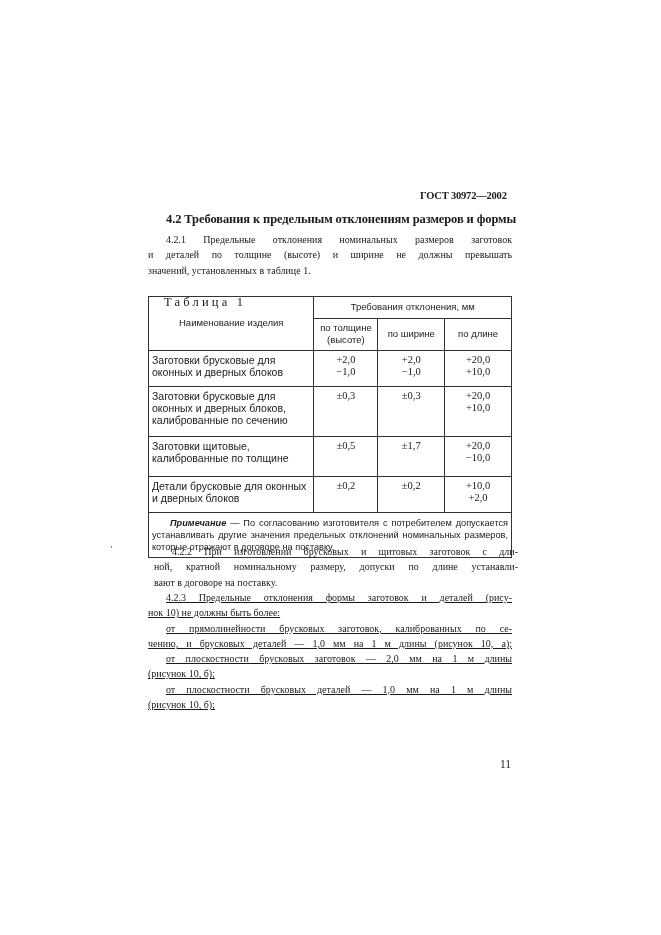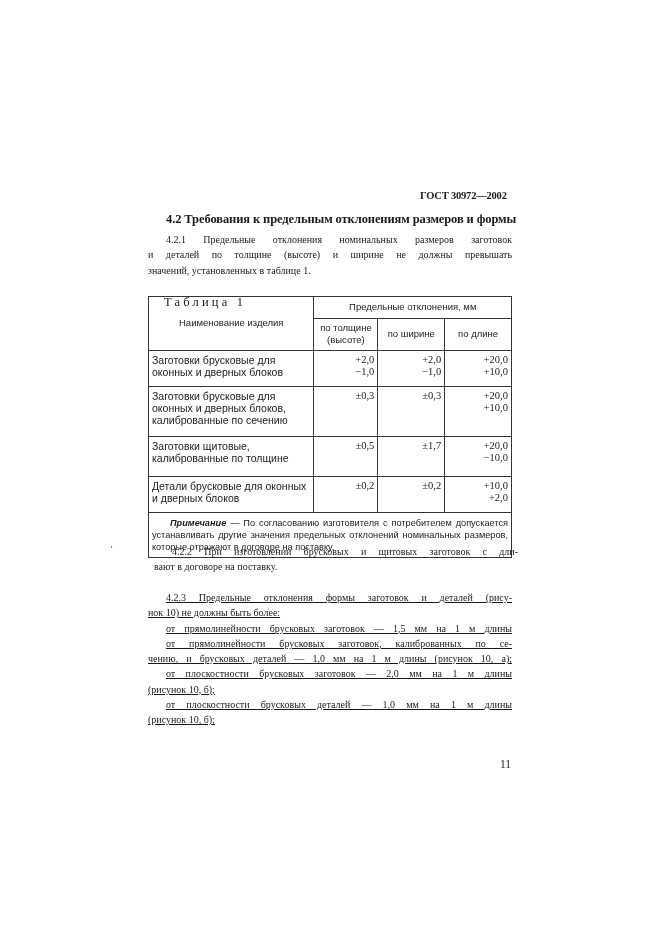--- a/index.html
+++ b/index.html
@@ -27,21 +27,21 @@
   }
   table.spec {
     position: absolute; left: 148px; top: 296px; width: 364px; border-collapse: collapse;
     font-size: 10.5px; line-height: 12.3px;
   }
   table.spec td, table.spec th {
     border: 1px solid #333; padding: 3px 3px; font-weight: normal; vertical-align: top;
   }
   table.spec th { font-family: "Liberation Sans", "DejaVu Sans", sans-serif; font-size: 9.5px; text-align: center; vertical-align: middle; }
   table.spec td.name { text-align: left; font-family: "Liberation Sans", "DejaVu Sans", sans-serif; font-size: 10.5px; }
-  table.spec td.val { text-align: right; }
+  table.spec td.val { text-align: center; }
   table.spec td.val span { display: block; }
   table.spec td.note {
     font-family: "Liberation Sans", "DejaVu Sans", sans-serif; font-size: 9.2px; line-height: 12px;
     text-align: justify; padding: 4px 3px 4px 3px;
   }
   .note-label { font-weight: bold; font-style: italic; padding-left: 18px; }
   .page-number {
     position: absolute; left: 500px; top: 758px; font-size: 11.5px;
   }
   .stray-mark { position: absolute; left: 110px; top: 544px; font-size: 9px; color: #444; }
@@ -64,21 +64,21 @@
 <table class="spec">
   <colgroup>
     <col style="width:166px">
       <col style="width:64px">
       <col style="width:67px">
       <col style="width:67px">
   </colgroup>
   <tbody>
       <tr style="height:22px">
     <th rowspan="2">Наименование изделия</th>
-    <th colspan="3">Предельные отклонения, мм</th>
+    <th colspan="3">Требования отклонения, мм</th>
   </tr>
   <tr style="height:28px">
     <th>по толщине (высоте)</th>
     <th>по ширине</th>
     <th>по длине</th>
   </tr>
   <tr style="height:36px">
     <td class="name">Заготовки брусковые для оконных и дверных блоков</td>
     <td class="val">
           <span>+2,0</span>
@@ -135,27 +135,27 @@
   <tr>
     <td colspan="4" class="note"><span class="note-label">Примечание</span><span> — По согласованию изготовителя с потребителем допускается устанавливать другие значения предельных отклонений номинальных размеров, которые отражают в договоре на поставку.</span></td>
   </tr>
 </tbody>
   </table>
 
 <div class="stray-mark">ʼ</div>
 
 <div class="para" style="top:544px;margin-left:6px;">
   <span class="ln indent">4.2.2 При изготовлении брусковых и щитовых заготовок с дли-</span>
+  <span class="ln">ной, кратной номинальному размеру, допуски по длине устанавли-</span>
   <span class="ln last">вают в договоре на поставку.</span>
 </div>
 
 <div class="para" style="top:590px;text-decoration:underline;">
   <span class="ln indent">4.2.3 Предельные отклонения формы заготовок и деталей (рису-</span>
   <span class="ln last">нок 10) не должны быть более:</span>
-  <span class="ln indent">от прямолинейности брусковых заготовок — 1,5 мм на 1 м длины</span>
   <span class="ln indent">от прямолинейности брусковых заготовок, калиброванных по се-</span>
   <span class="ln">чению, и брусковых деталей — 1,0 мм на 1 м длины (рисунок 10, а);</span>
   <span class="ln indent">от плоскостности брусковых заготовок — 2,0 мм на 1 м длины</span>
   <span class="ln last">(рисунок 10, б);</span>
   <span class="ln indent">от плоскостности брусковых деталей — 1,0 мм на 1 м длины</span>
   <span class="ln last">(рисунок 10, б);</span>
 </div>
 
 <div class="page-number">11</div>
 

